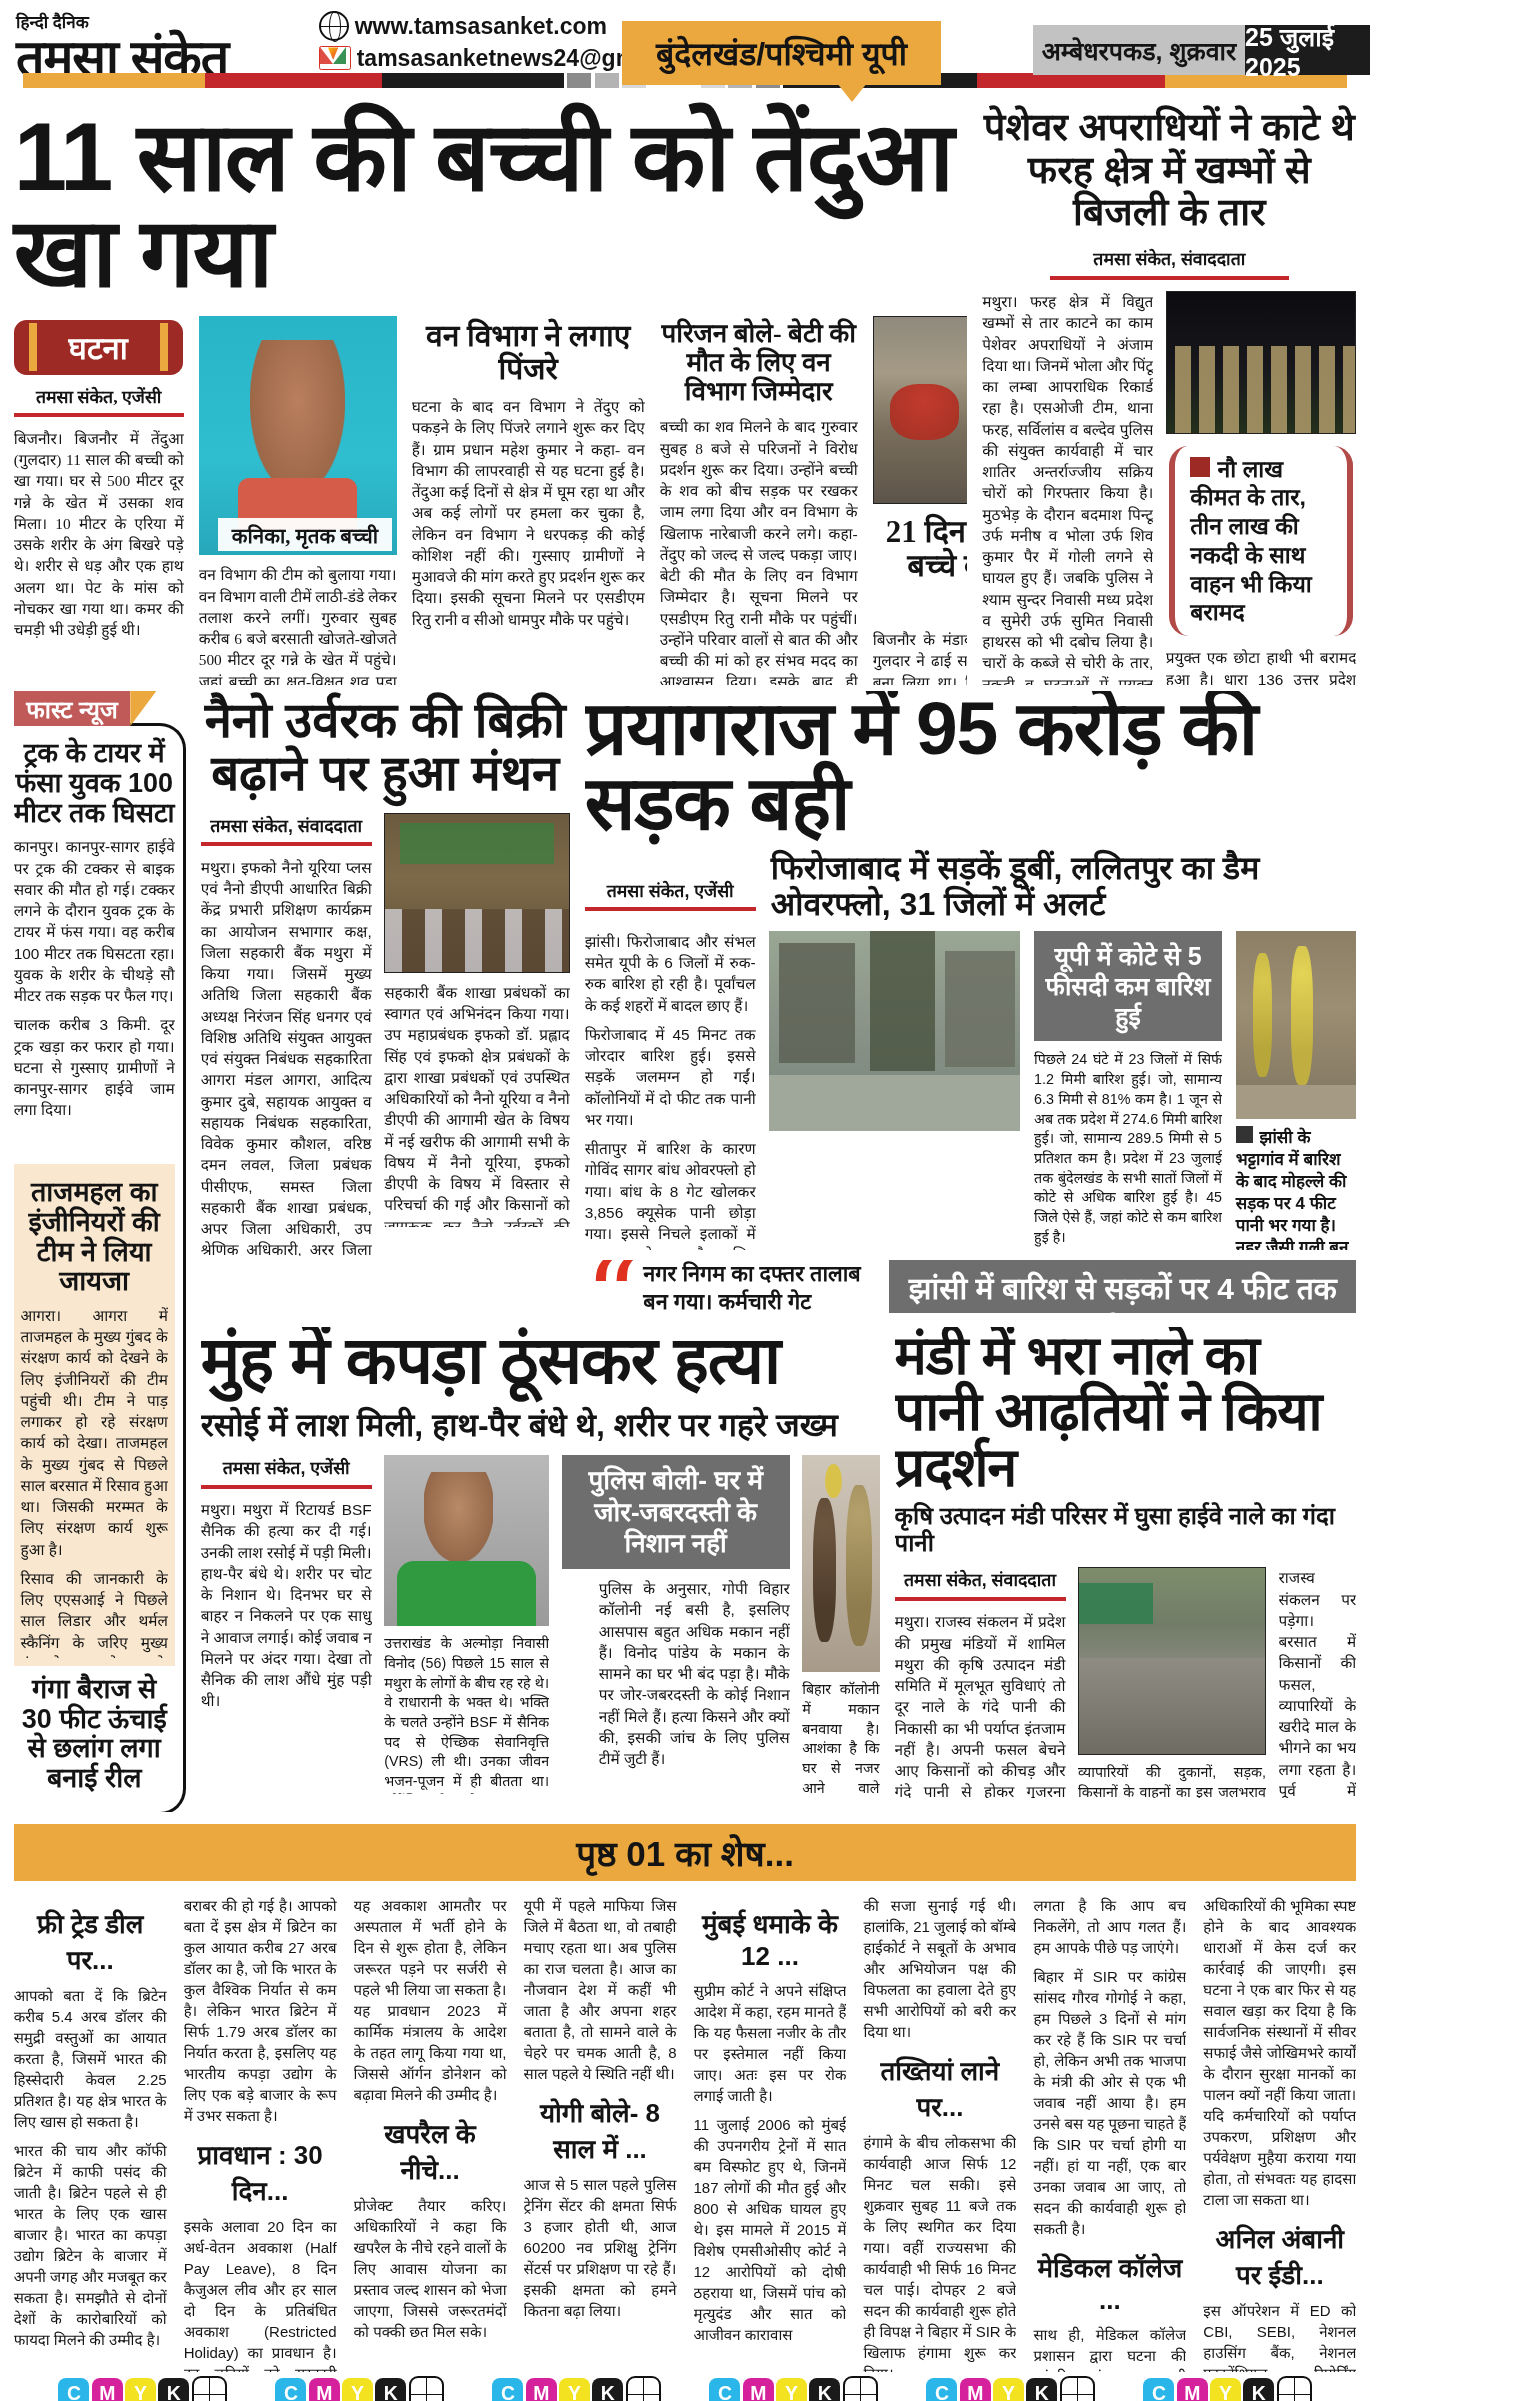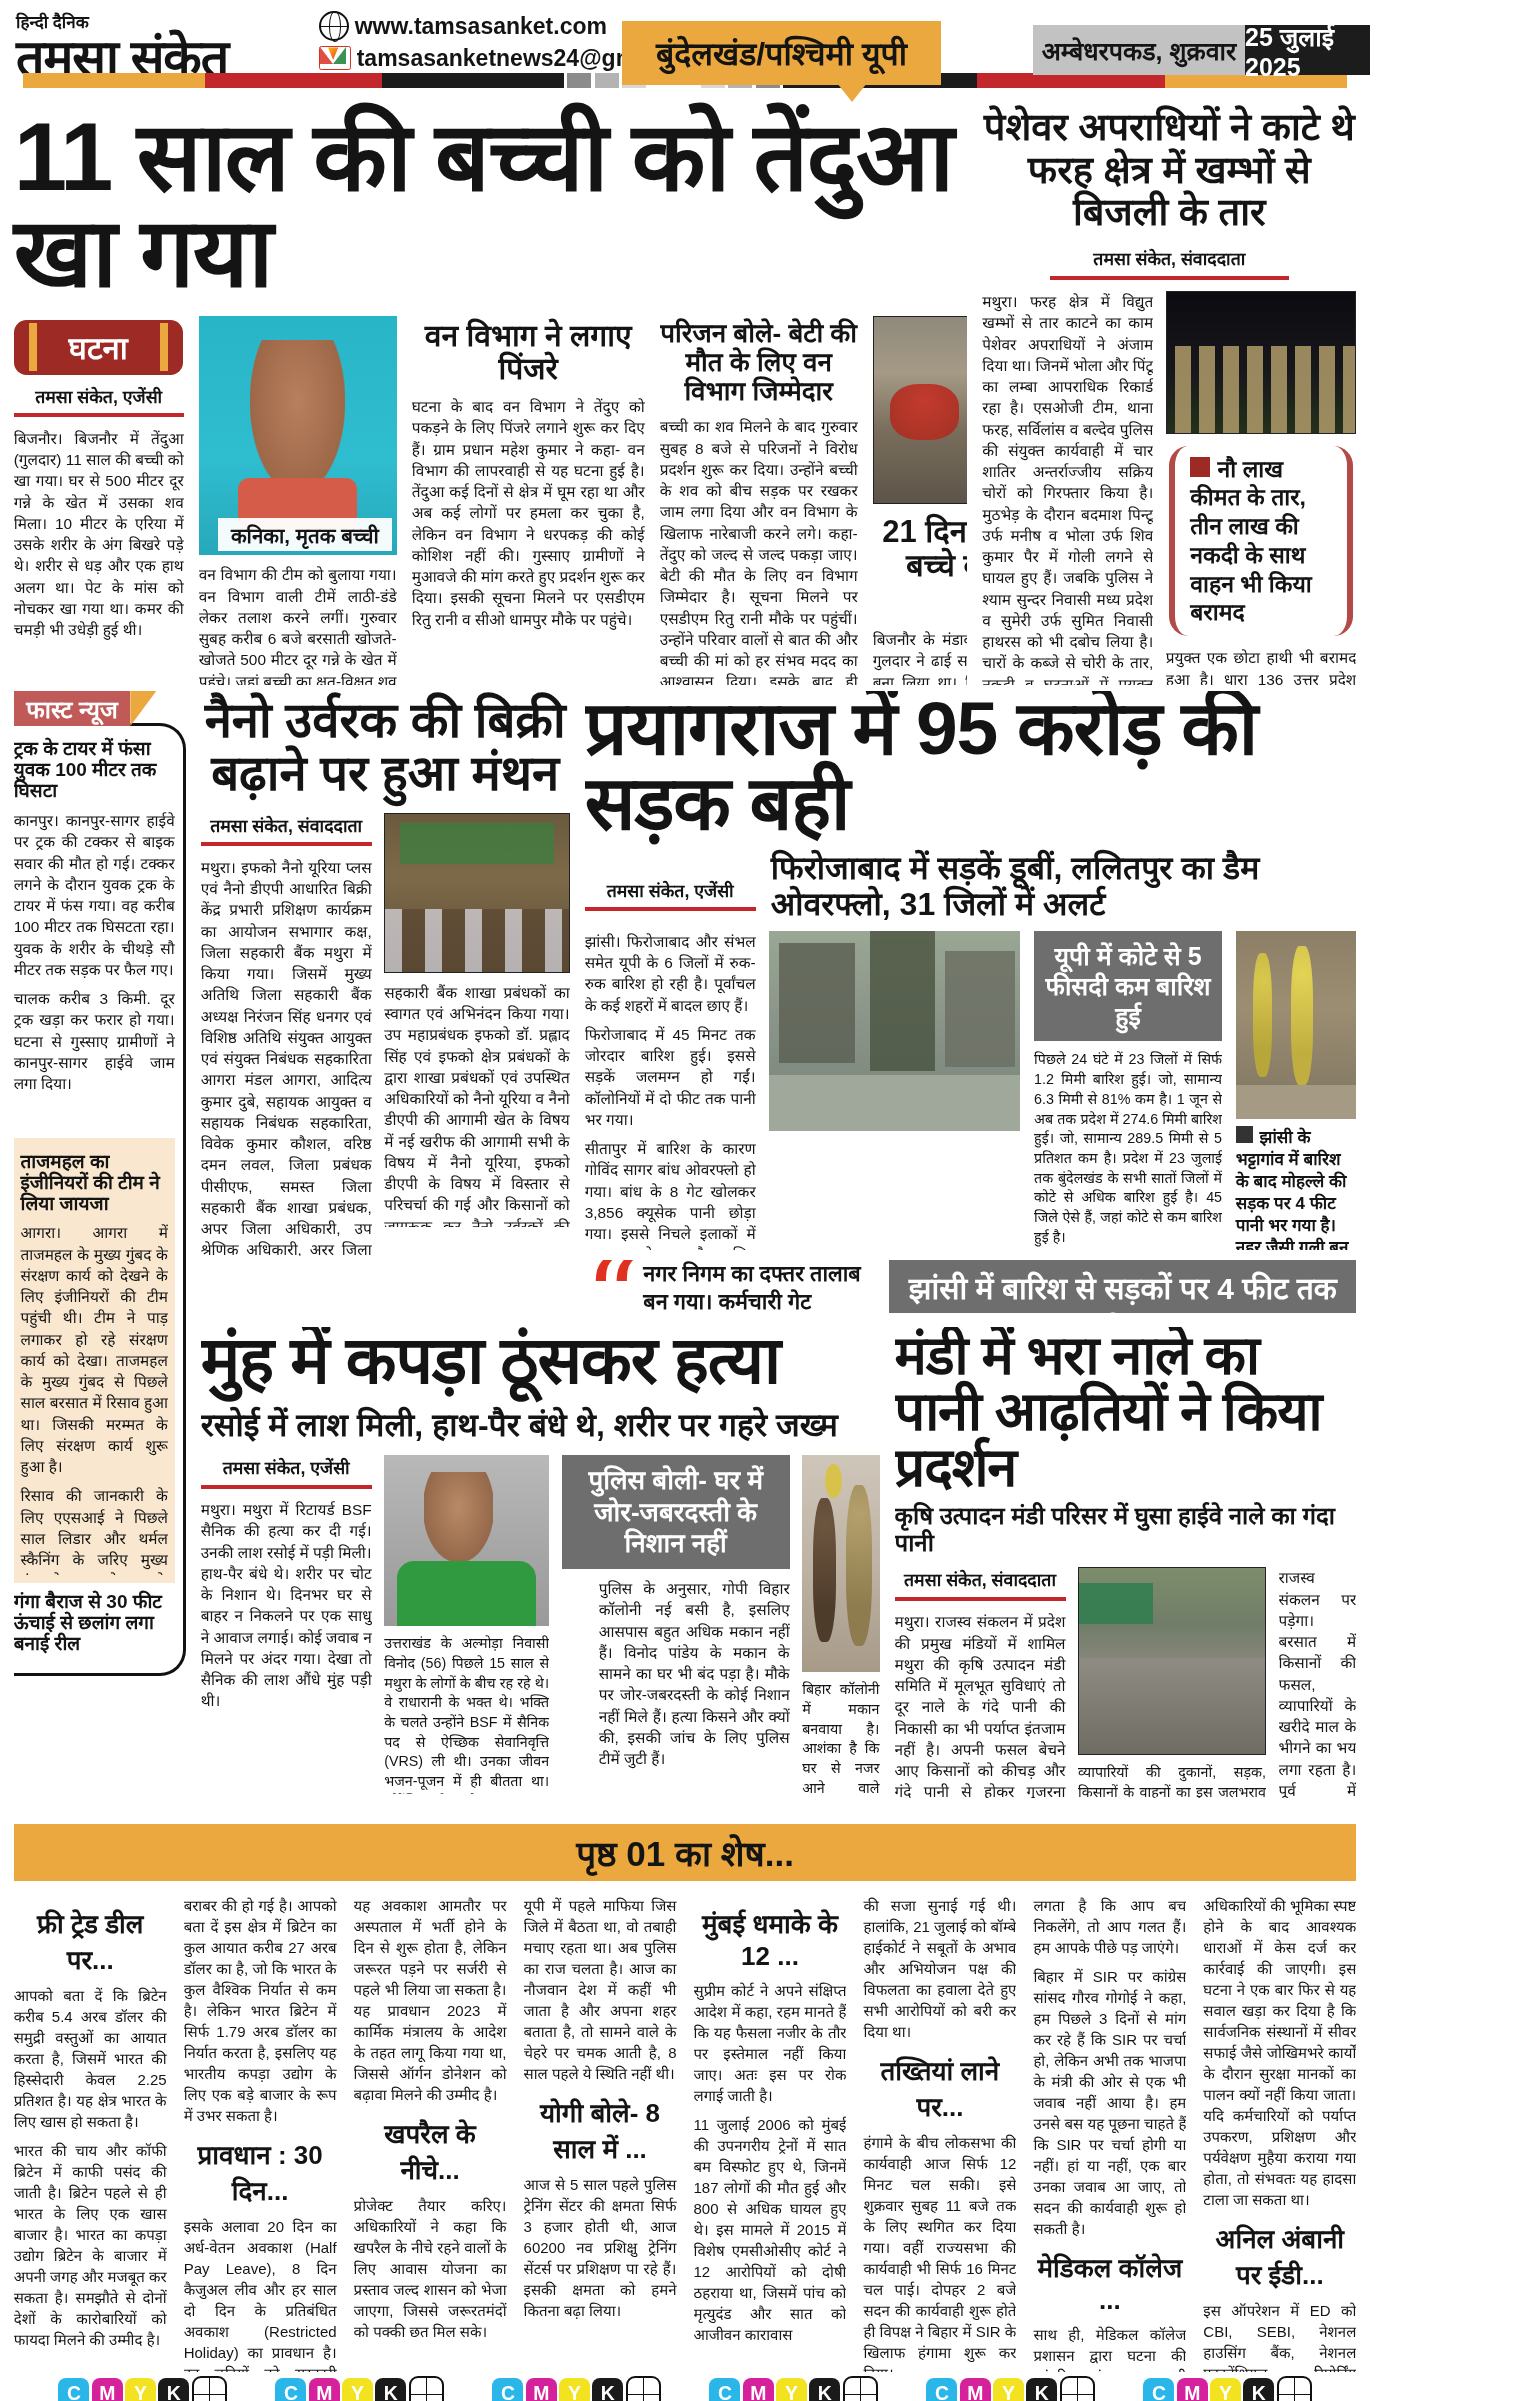--- a/index.html
+++ b/index.html
@@ -33,21 +33,21 @@
   .page-box{position:absolute;left:1460px;top:23px;width:44px;height:56px;border:2.9px solid #222;background:#fff;display:flex;align-items:flex-end;justify-content:center;font-size:26px;font-weight:800;z-index:3;}
   .page-box::before{content:"";position:absolute;left:8px;top:-10.3px;width:12.5px;height:33px;background:#a63434;clip-path:polygon(0 0,100% 0,100% 100%,50% 80%,0 100%);}
 
   
   .top-band{display:flex;gap:15px;height:584px;overflow:hidden;margin-top:3.4px;}
   .top-left{flex:1;min-width:0;}
   .kickers{display:flex;align-items:center;gap:15px;font-size:33px;font-weight:800;height:49px;}
   .ksq{width:30px;height:36px;background:#1a1a1a;flex:0 0 auto;}
   .main-headline{font-size:96px;line-height:1.0;font-weight:800;letter-spacing:-1.7px;margin:8px 0 15px 0;}
 
-  .leo{display:grid;grid-template-columns:170px 198px 233px 198px 270px;gap:15px;height:399px;overflow:hidden;}
+  .leo{display:grid;grid-template-columns:170px 198px 233px 198px 270px;gap:15px;height:399px;overflow:hidden;font-family:Liberation Serif, serif;}
   .leo-col{overflow:hidden;}
   .badge-ghatna{position:relative;width:169px;height:55px;background:#9e2a25;border-radius:12.5px;display:flex;align-items:center;justify-content:center;color:#fff;font-size:31px;font-weight:800;margin:3.4px 0 9px 0;}
   .badge-ghatna::before,.badge-ghatna::after{content:"";position:absolute;top:3.4px;bottom:3.4px;width:8px;background:#eaa83e;}
   .badge-ghatna::before{left:15px;}
   .badge-ghatna::after{right:15px;}
   .byline{font-size:17.7px;font-weight:800;text-align:center;padding-bottom:5.7px;border-bottom:4px solid #c3272b;margin-bottom:10.3px;}
   .subhead-sm{font-size:30px;font-weight:800;text-align:center;line-height:1.12;margin:2.3px 0 10.3px 0;}
   .photo{position:relative;width:100%;background:#888;overflow:hidden;}
   .photo-cap{position:absolute;left:19px;right:4.6px;bottom:4.6px;background:rgba(255,255,255,.95);font-size:20.5px;font-weight:800;text-align:center;padding:2.3px 3.4px;}
   .cap-line{font-size:17px;font-weight:700;line-height:1.3;}
@@ -62,21 +62,21 @@
   .quotebox .qt{font-size:23px;font-weight:800;line-height:1.25;}
   .quotebox .qsq{display:inline-block;width:19.4px;height:19.4px;background:#9e2a25;margin-right:8px;}
 
   
   .mid{display:flex;gap:15px;height:1121px;overflow:hidden;margin-top:5.7px;}
   .sidebar{width:172px;flex:0 0 auto;overflow:hidden;}
   .fast-badge{display:flex;height:35px;margin-bottom:0;}
   .fast-badge .fb-main{background:#c05a58;color:#fff;font-size:24px;font-weight:800;display:flex;align-items:center;justify-content:center;padding:0 12.5px;}
   .fast-badge .fb-tri{width:26px;height:35px;background:#eaa83e;clip-path:polygon(0 0,100% 0,0 100%);}
   .fastbox{border:3.4px solid #111;border-left:0;border-radius:0 26px 26px 0;padding:8px 8px 10.3px 0;margin-top:-3.4px;}
-  .fast-h{font-size:19px;font-weight:800;line-height:1.1;margin:5.7px 0 8px 0;}
+  .fast-h{font-size:27px;font-weight:800;text-align:center;line-height:1.1;margin:5.7px 0 8px 0;}
   .creambox{background:#f9e8cf;padding:8px 6.8px;margin:9px 0;}
   .maincol{flex:1;min-width:0;display:flex;flex-direction:column;gap:13.7px;}
   .row1{display:flex;gap:15px;height:622px;overflow:hidden;}
   .nano{width:369px;flex:0 0 auto;overflow:hidden;}
   .nano-h{font-size:49px;font-weight:800;text-align:center;line-height:1.08;margin:3.4px 0 12.5px 0;}
   .nano-cols{display:flex;gap:12.5px;}
   .nano-c1{width:171px;flex:0 0 auto;}
   .nano-c2{flex:1;min-width:0;}
   .flood{flex:1;min-width:0;overflow:hidden;}
   .flood-h{font-size:75px;font-weight:800;line-height:1.0;letter-spacing:-1.1px;margin:0 0 10.3px 0;}

